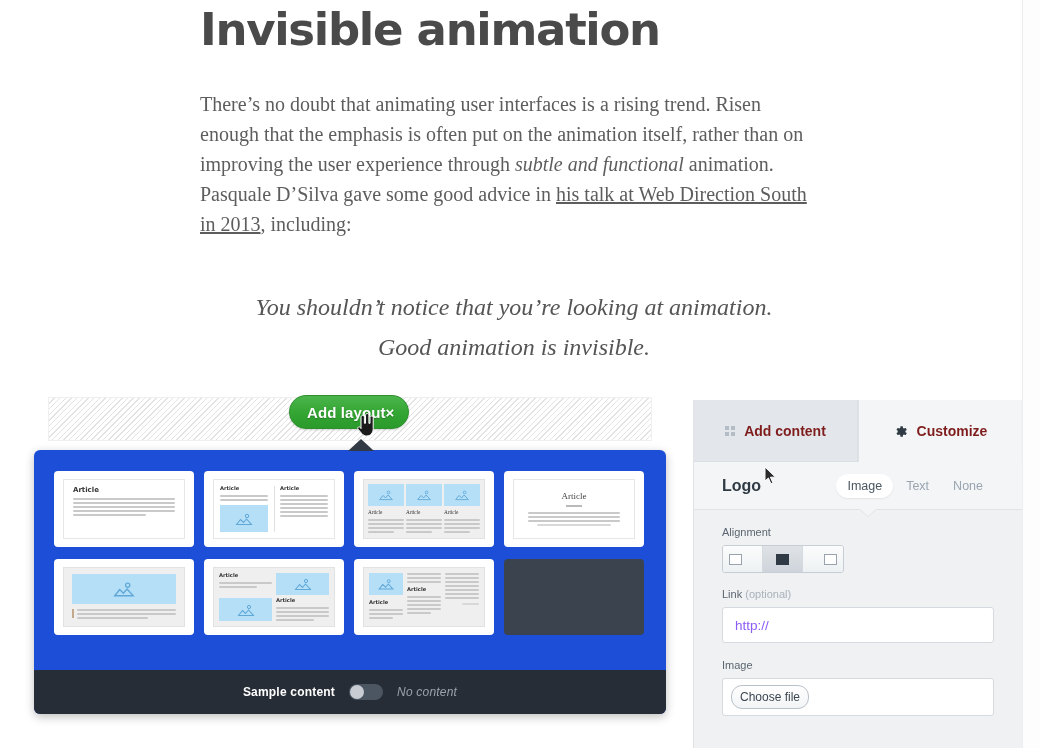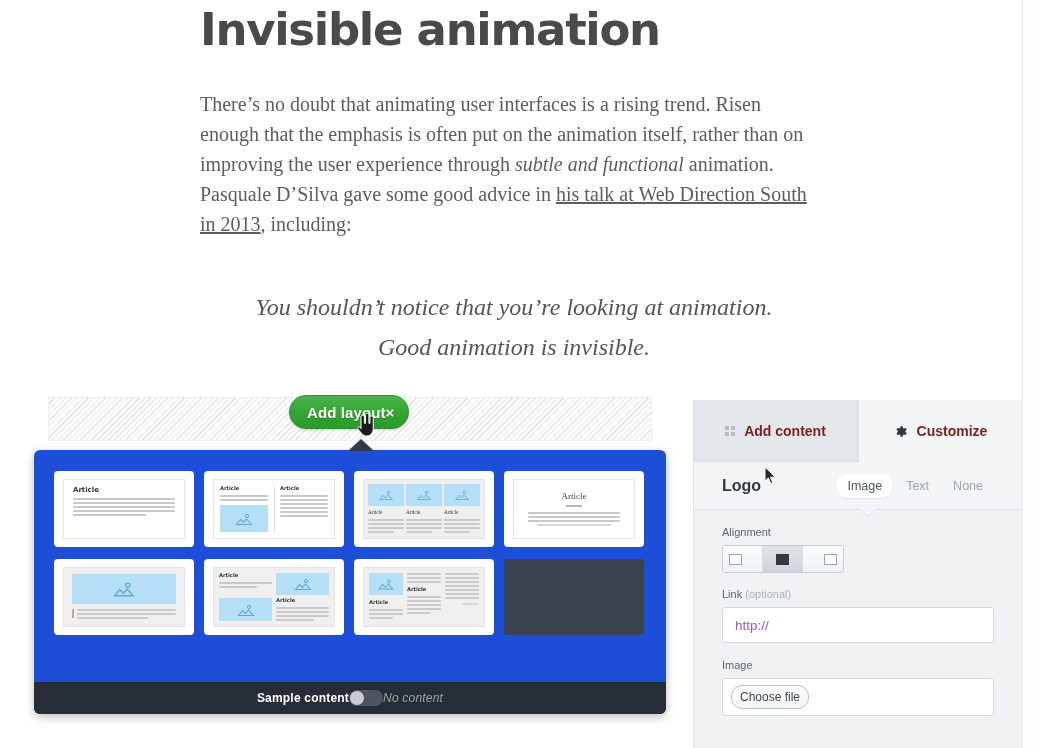--- a/index.html
+++ b/index.html
@@ -194,24 +194,25 @@
 
   .t-divider {
     width: 16px; height: 2px; background: #b9b9b9;
     margin: 3px auto 5px auto;
   }
 
   
   .picker-footer {
     position: absolute;
     left: 0; bottom: 0;
-    width: 100%; height: 32px;
+    width: 100%; height: 44px;
     background: #272d36;
     border-radius: 0 0 6px 6px;
     display: flex; align-items: center; justify-content: center;
+    gap: 14px;
     margin-top: 28px;
   }
   .toggle-label-on {
     font-size: 12px; font-weight: bold; color: #ffffff; letter-spacing: .2px;
   }
   .toggle-label-off {
     font-size: 12px; color: #9aa2ad; letter-spacing: .2px; font-style: italic;
   }
   .toggle-switch {
     width: 34px; height: 16px;

